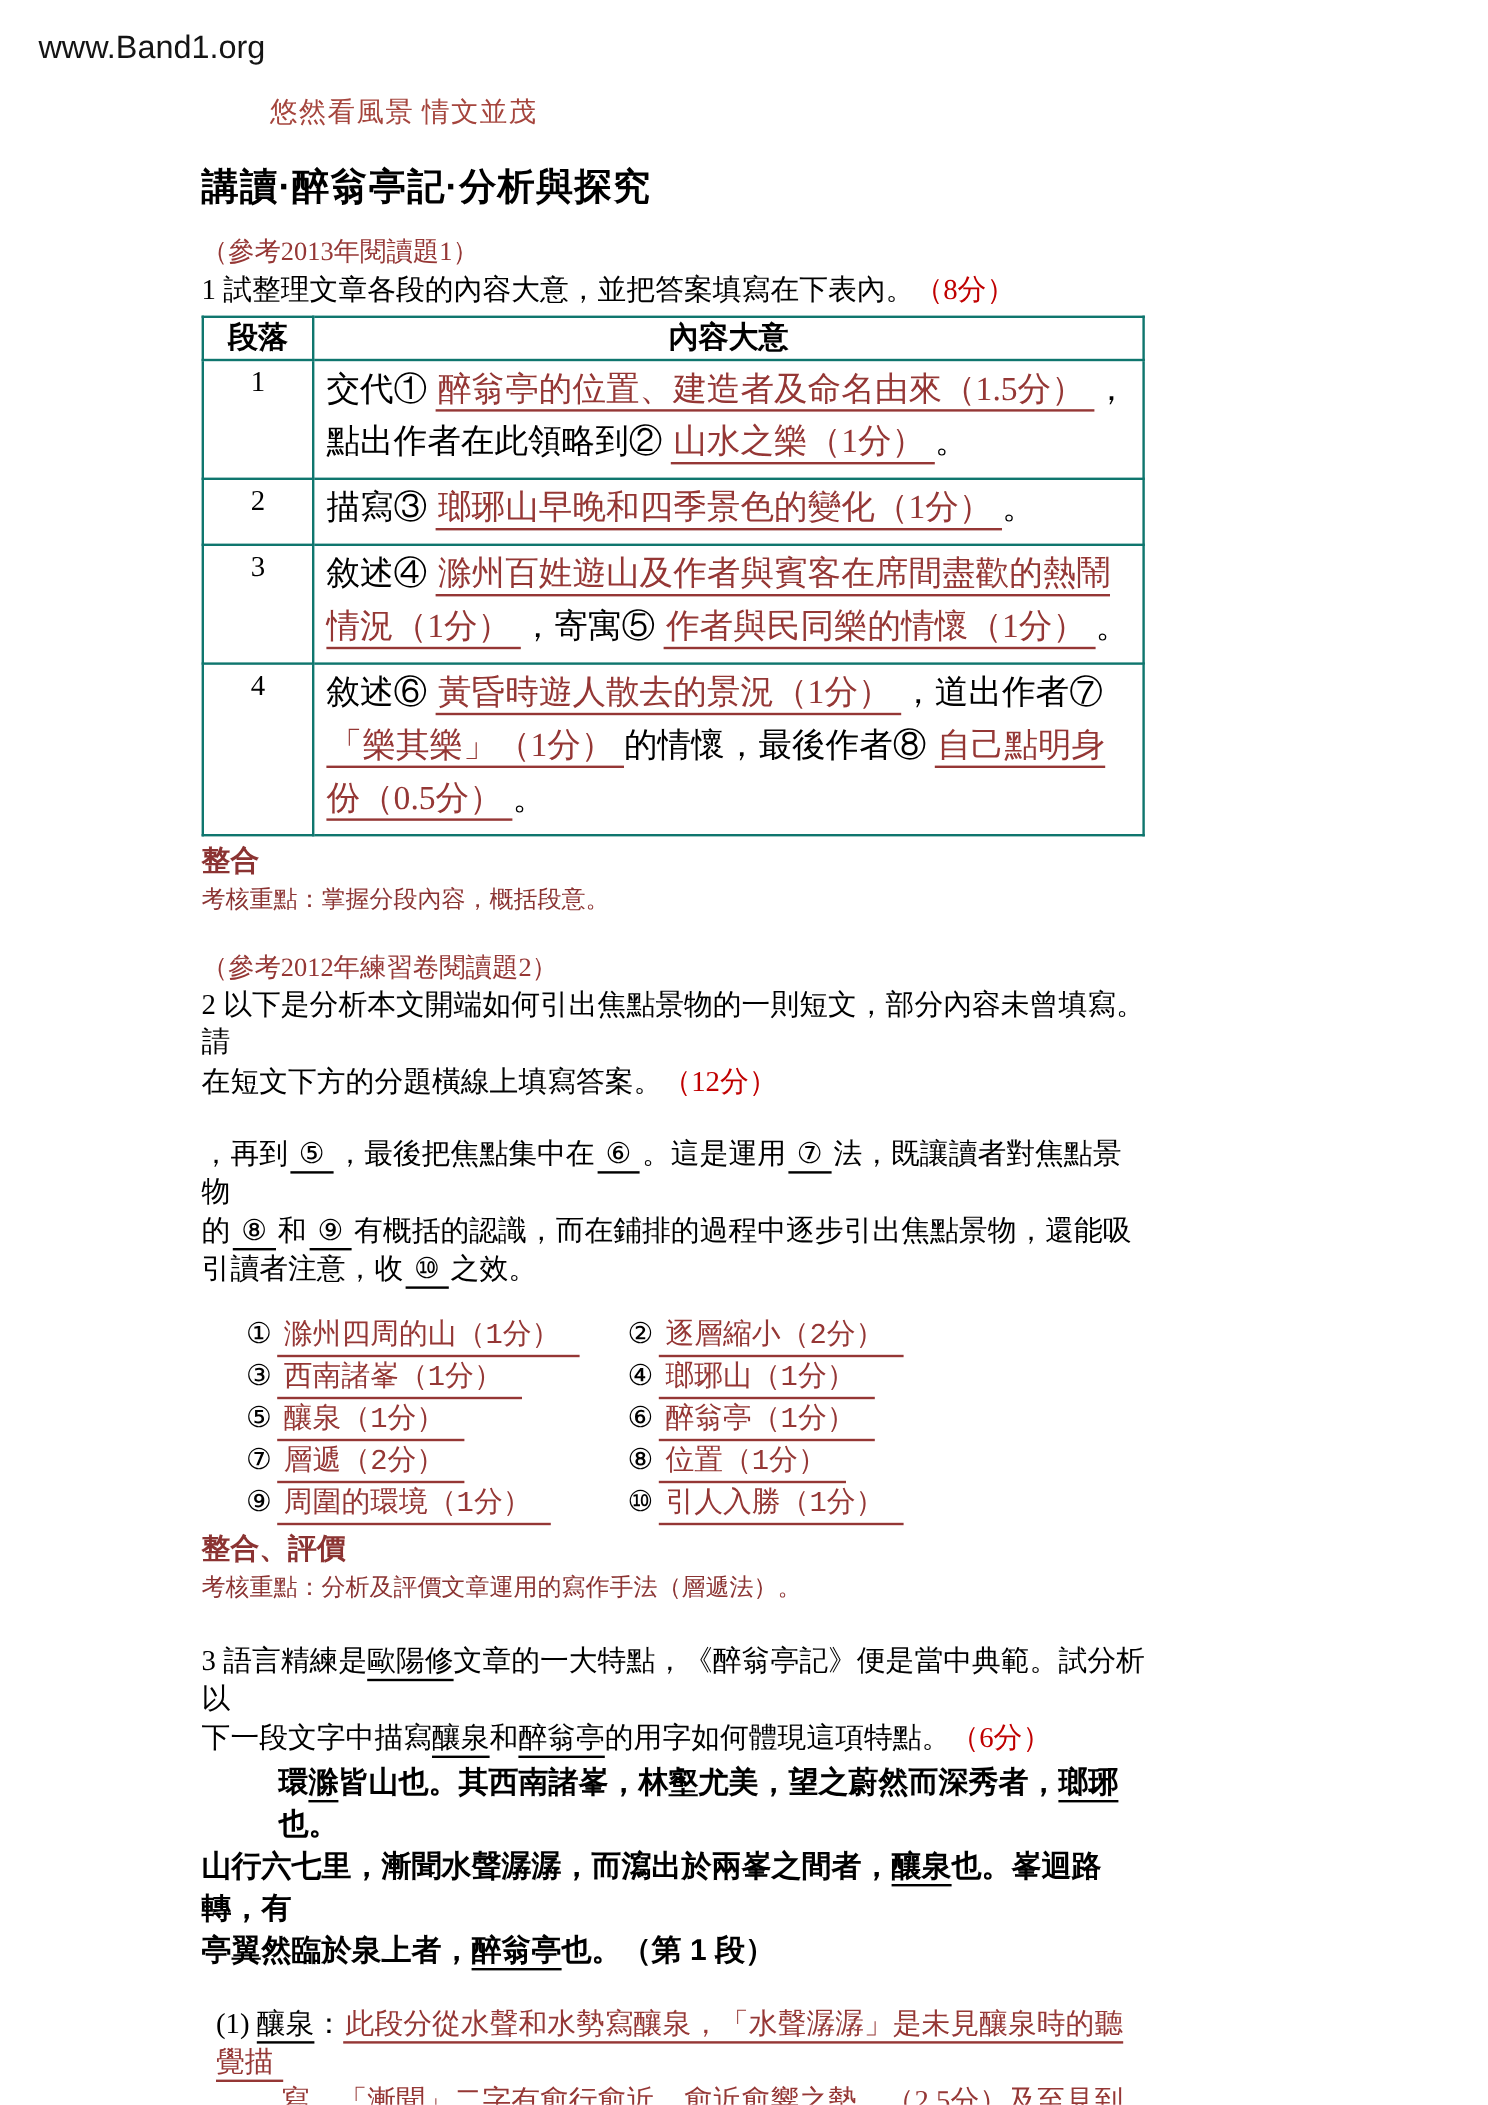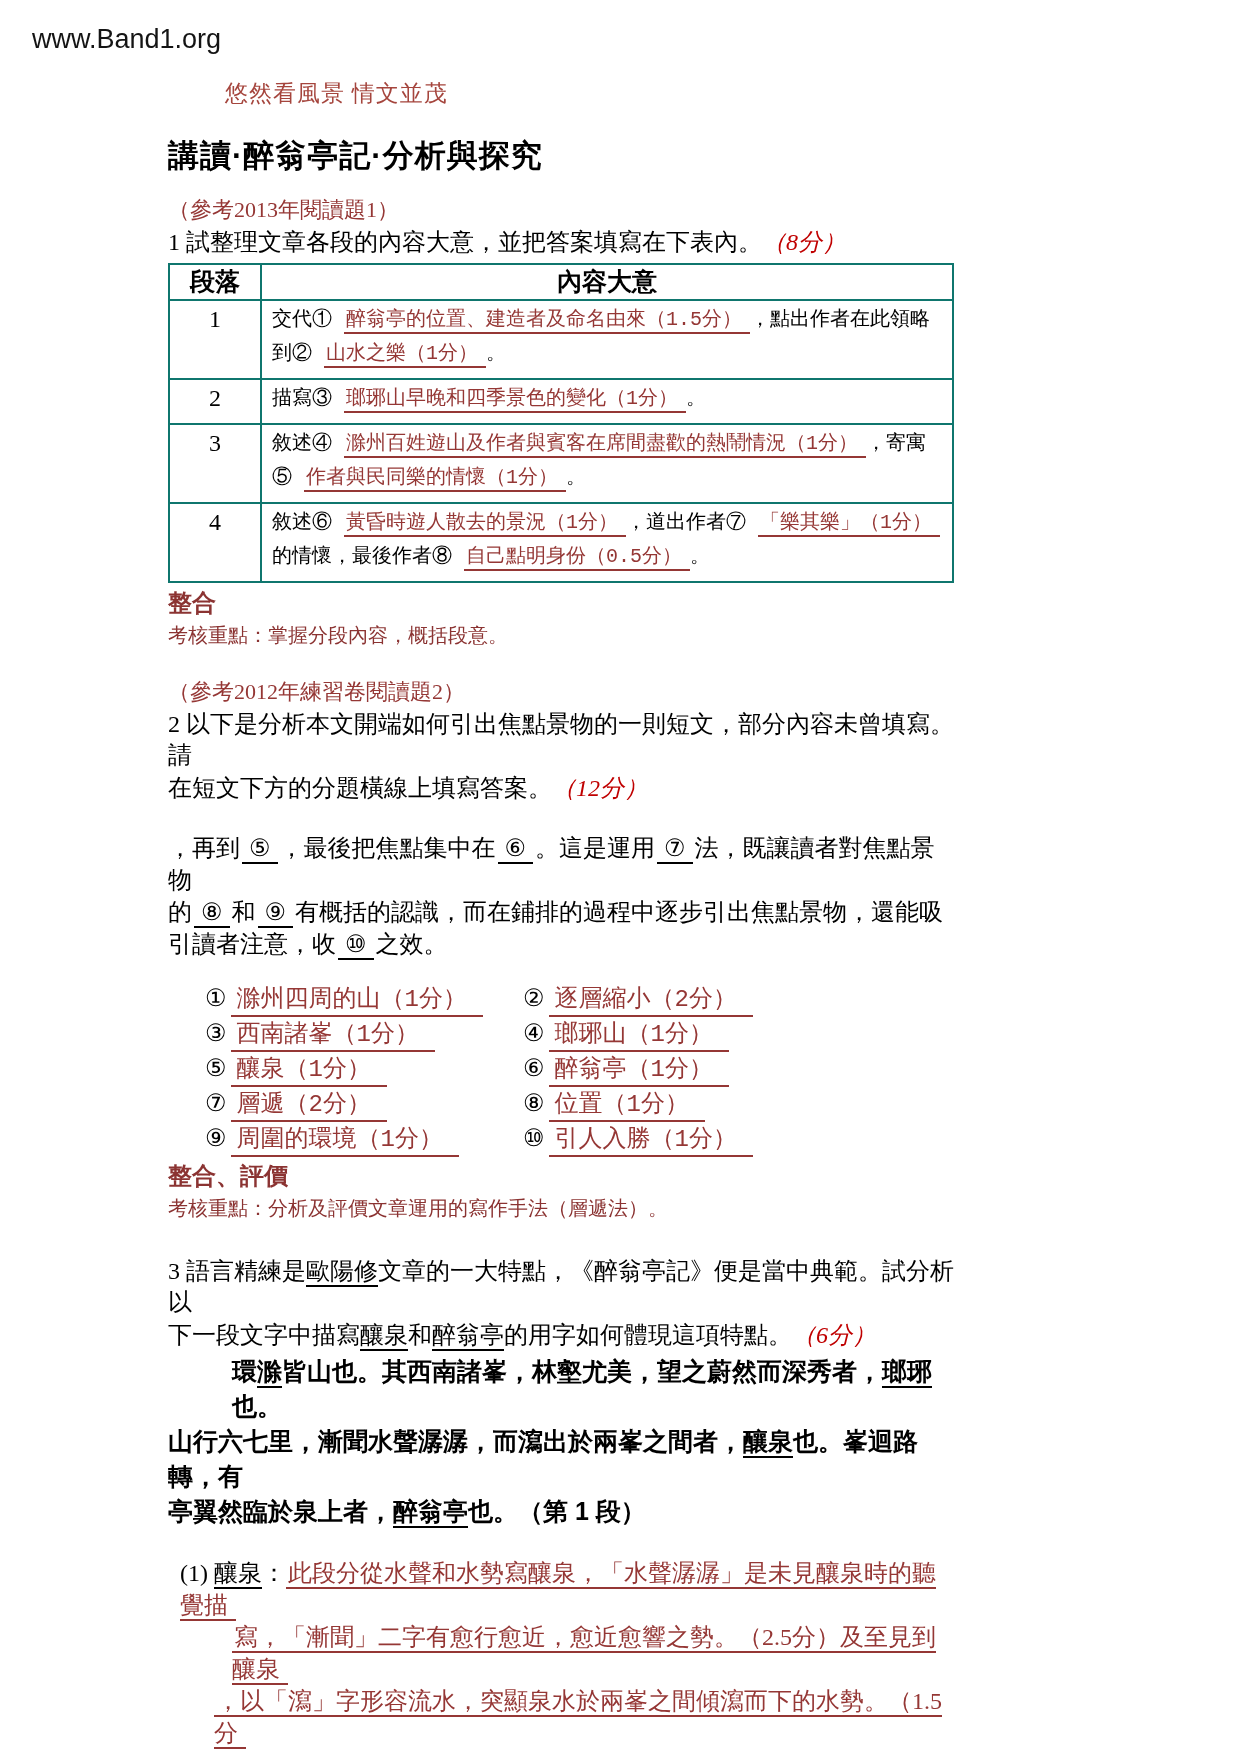--- a/index.html
+++ b/index.html
@@ -26,21 +26,21 @@
   .ref{margin-top:18px;font-size:22px;color:var(--answer-red);}
   .stem{margin-top:2px;font-size:24px;line-height:31px;}
   .indent1{}
   .q1-table{
     margin-top:5px;width:786px;border-collapse:collapse;table-layout:fixed;
   }
   .q1-table th,.q1-table td{border:2px solid #0f766e;}
   .q1-table th{font-size:25px;font-weight:bold;padding:1px 4px;line-height:32px;text-align:center;}
   .q1-table .col-num{width:82px;}
   .q1-table td.num{text-align:center;vertical-align:top;font-size:24px;padding:2px 0;line-height:33px;}
-  .q1-table td.cellc{padding:2px 8px 7px 10px;line-height:34px;font-size:20px;font-family:Liberation Mono, monospace;}
+  .q1-table td.cellc{padding:2px 8px 7px 10px;line-height:44px;font-size:28px;}
   .sec-label{
     margin-top:4px;font-weight:bold;font-size:24px;color:var(--heading-red);
     font-family:Liberation Serif, serif;
   }
   .sec-focus{margin-top:3px;font-size:20px;color:var(--heading-red);}
   .ref2{margin-top:28px;font-family:Liberation Serif, serif;}
   .passage{margin-top:28px;}
   .pline{line-height:32px;}
   .pl-indent{margin-left:64px;}
   .ans-grid{
@@ -57,21 +57,21 @@
   .quote{margin-top:3px;font-family:"Liberation Sans",sans-serif;font-weight:bold;font-size:25px;}
   .qline{line-height:35px;}
   .q-indent{margin-left:64px;}
   .ansblock{margin-left:12px;}
   .ab1{margin-top:28px;}
   .aline{line-height:32px;}
   .ml52{margin-left:52px;}
   .ml34{margin-left:34px;}
   
   .seg-n{color:#000;}
-  .seg-m{color:var(--bright-red);font-style:italic;}
+  .seg-m{color:var(--bright-red);}
   .seg-a{
     color:var(--answer-red);
     border-bottom:2px solid var(--answer-red);
     padding:0 8px 1px 2px;
   }
   .seg-u{border-bottom:2px solid currentColor;padding-bottom:1px;}
   .seg-bl{
     border-bottom:2px solid #000;
     padding:0 7px 1px 7px;margin:0 2px;
   }

